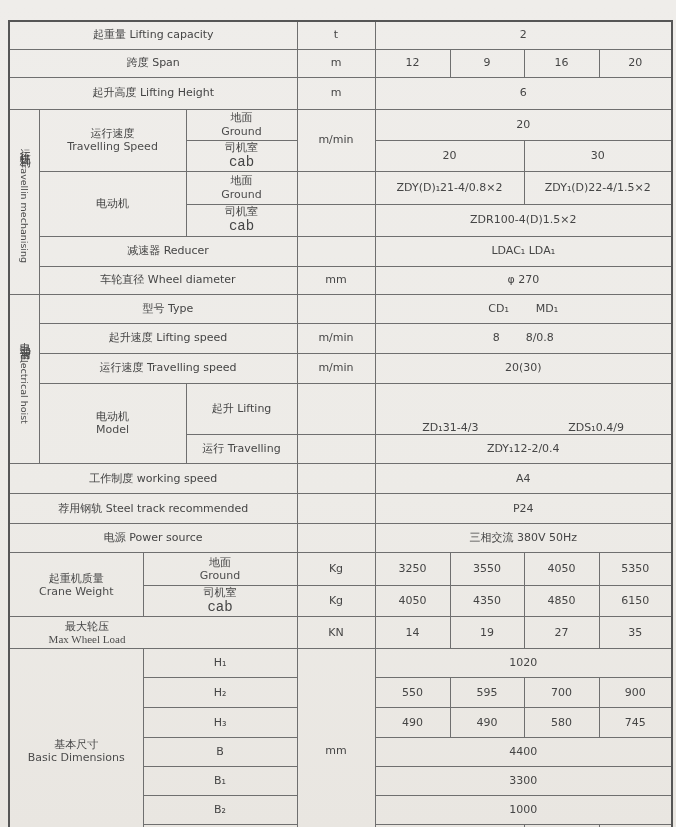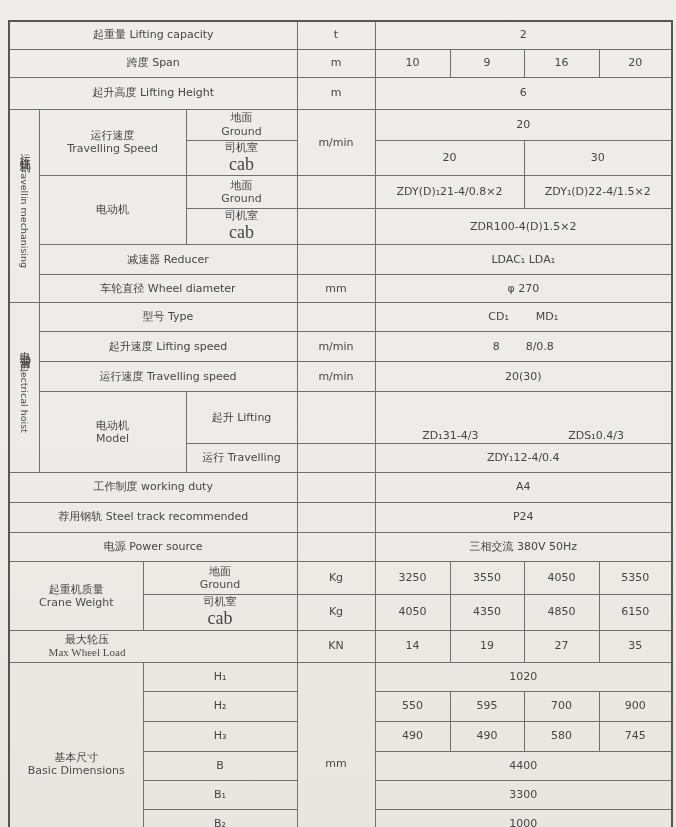--- a/index.html
+++ b/index.html
@@ -23,21 +23,21 @@
     text-align:center;
     vertical-align:middle;
     font-size:11px;
     line-height:1.25;
     padding:0 2px;
     overflow:hidden;
     color:#454545;
   }
   .en{color:#4c4c4c;}
   .two div{line-height:1.2;}
-  .cab{font-family:Liberation Serif, serif;font-size:18px;line-height:1.05;}
+  .cab{font-family:Liberation Mono, monospace;font-size:14px;line-height:1.05;}
   .vcn{display:block;margin:0 auto;writing-mode:vertical-rl;text-orientation:upright;font-size:11px;letter-spacing:3px;}
   .ven{display:block;margin:9px auto 0;writing-mode:vertical-rl;font-size:9.5px;color:#4c4c4c;}
   .pair{display:flex;justify-content:center;align-items:center;}
   .pair.gap-sm{gap:26px;}
   .pair.gap-md{gap:27px;}
   .halves{display:flex;width:100%;margin-top:37px;}
   .halves span{flex:1;text-align:center;}
   .leftish{width:150px;text-align:center;line-height:1.25;font-family:Liberation Serif, serif;}
   .shadow{height:2px;width:660px;margin:3px 0 0 1px;background:linear-gradient(90deg,#d8d4cf,#c7c3bd 30%,#ccc8c2 70%,#dcd8d2);border-radius:1px;opacity:.8;}
 </style>
@@ -60,21 +60,21 @@
 
   <tbody>
         <tr style="height:28px">
     <td colspan="4">起重量 Lifting capacity</td>
     <td>t</td>
     <td colspan="4">2</td>
   </tr>
   <tr style="height:28px">
     <td colspan="4">跨度 Span</td>
     <td>m</td>
-    <td>10</td>
+    <td>12</td>
     <td>9</td>
     <td>16</td>
     <td>20</td>
   </tr>
   <tr style="height:32px">
     <td colspan="4">起升高度 Lifting Height</td>
     <td>m</td>
     <td colspan="4">6</td>
   </tr>
 
@@ -163,32 +163,32 @@
   <tr style="height:29px">
     <td colspan="2" rowspan="2" class="two">
       <div>电动机</div>
       <div class="en">Model</div>
     </td>
     <td>起升 Lifting</td>
     <td></td>
     <td colspan="4">
       <div class="halves">
         <span>ZD₁31-4/3</span>
-        <span>ZDS₁0.4/3</span>
+        <span>ZDS₁0.4/9</span>
       </div>
     </td>
   </tr>
   <tr style="height:29px">
     <td>运行 Travelling</td>
     <td></td>
-    <td colspan="4">ZDY₁12-4/0.4</td>
-  </tr>
-
-  <tr style="height:30px">
-    <td colspan="4">工作制度 working duty</td>
+    <td colspan="4">ZDY₁12-2/0.4</td>
+  </tr>
+
+  <tr style="height:30px">
+    <td colspan="4">工作制度 working speed</td>
     <td></td>
     <td colspan="4">A4</td>
   </tr>
   <tr style="height:30px">
     <td colspan="4">荐用钢轨 Steel track recommended</td>
     <td></td>
     <td colspan="4">P24</td>
   </tr>
   <tr style="height:29px">
     <td colspan="4">电源 Power source</td>

